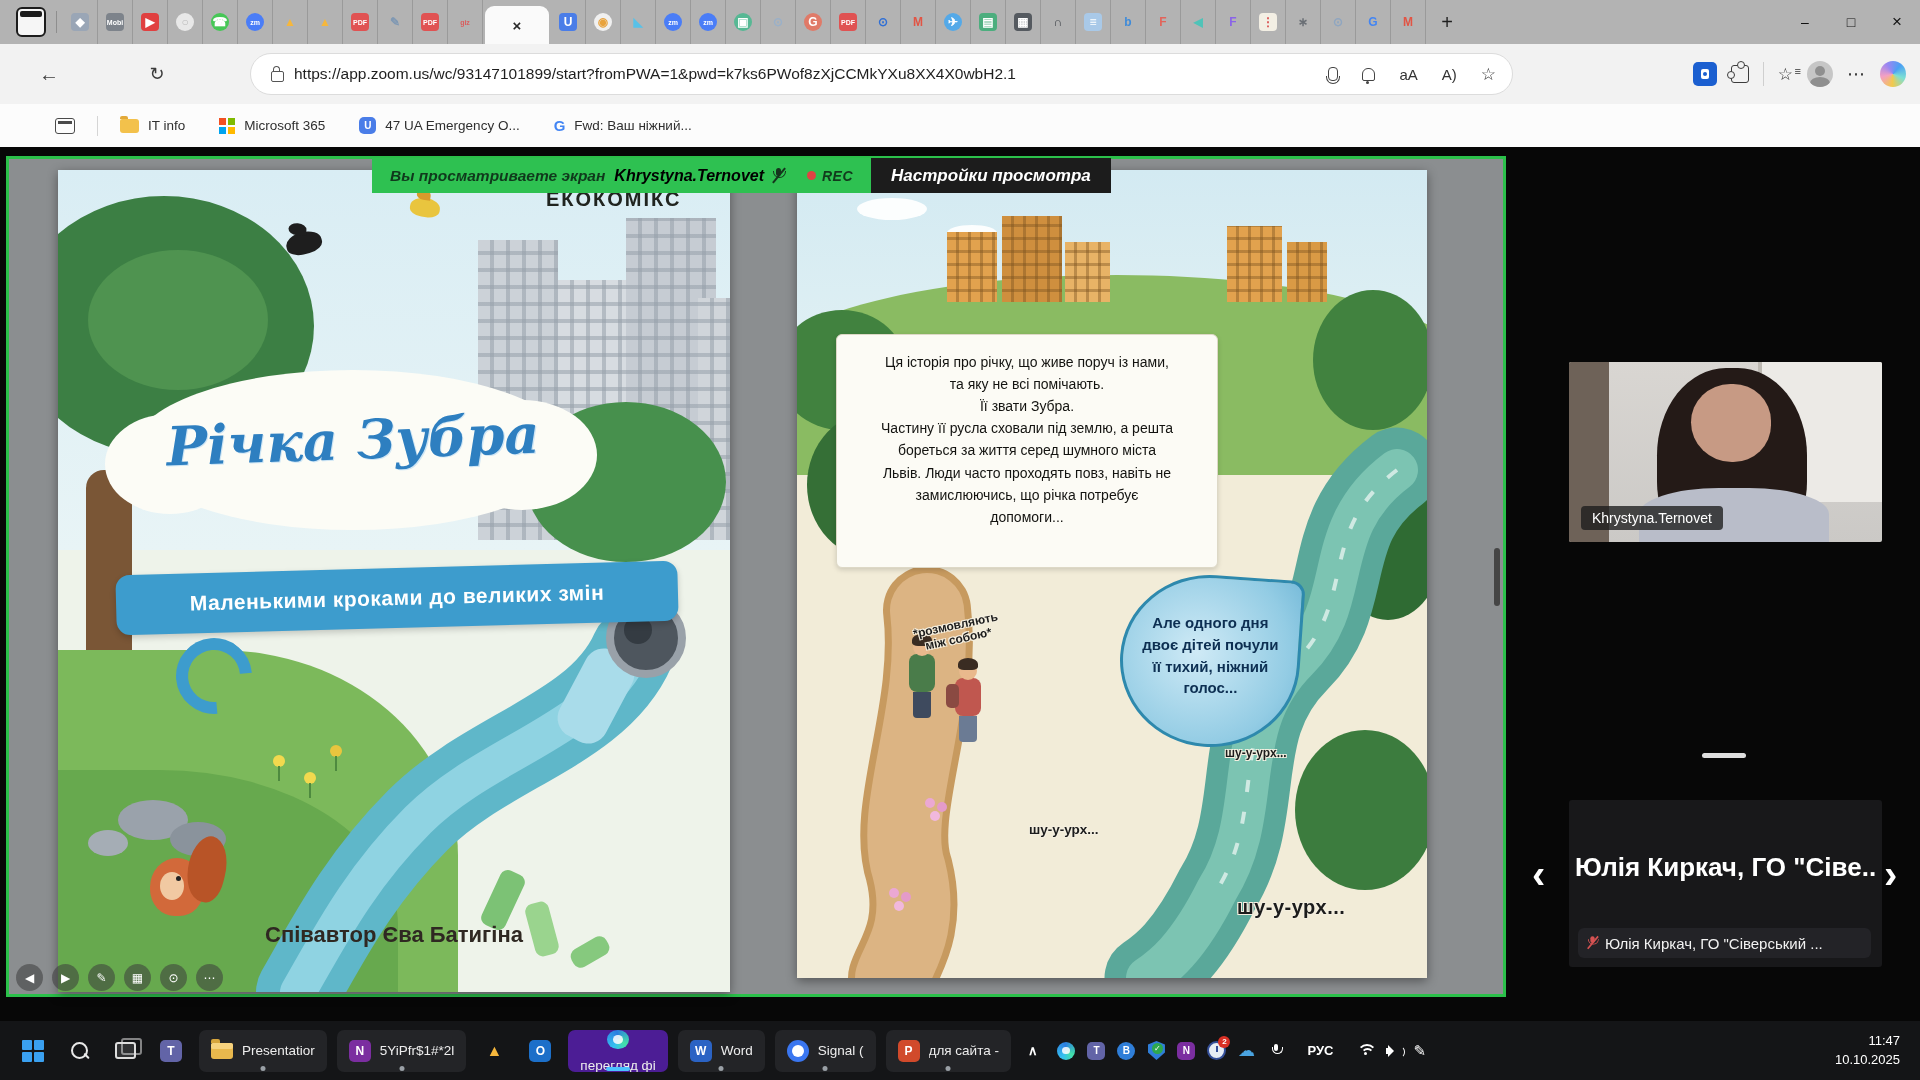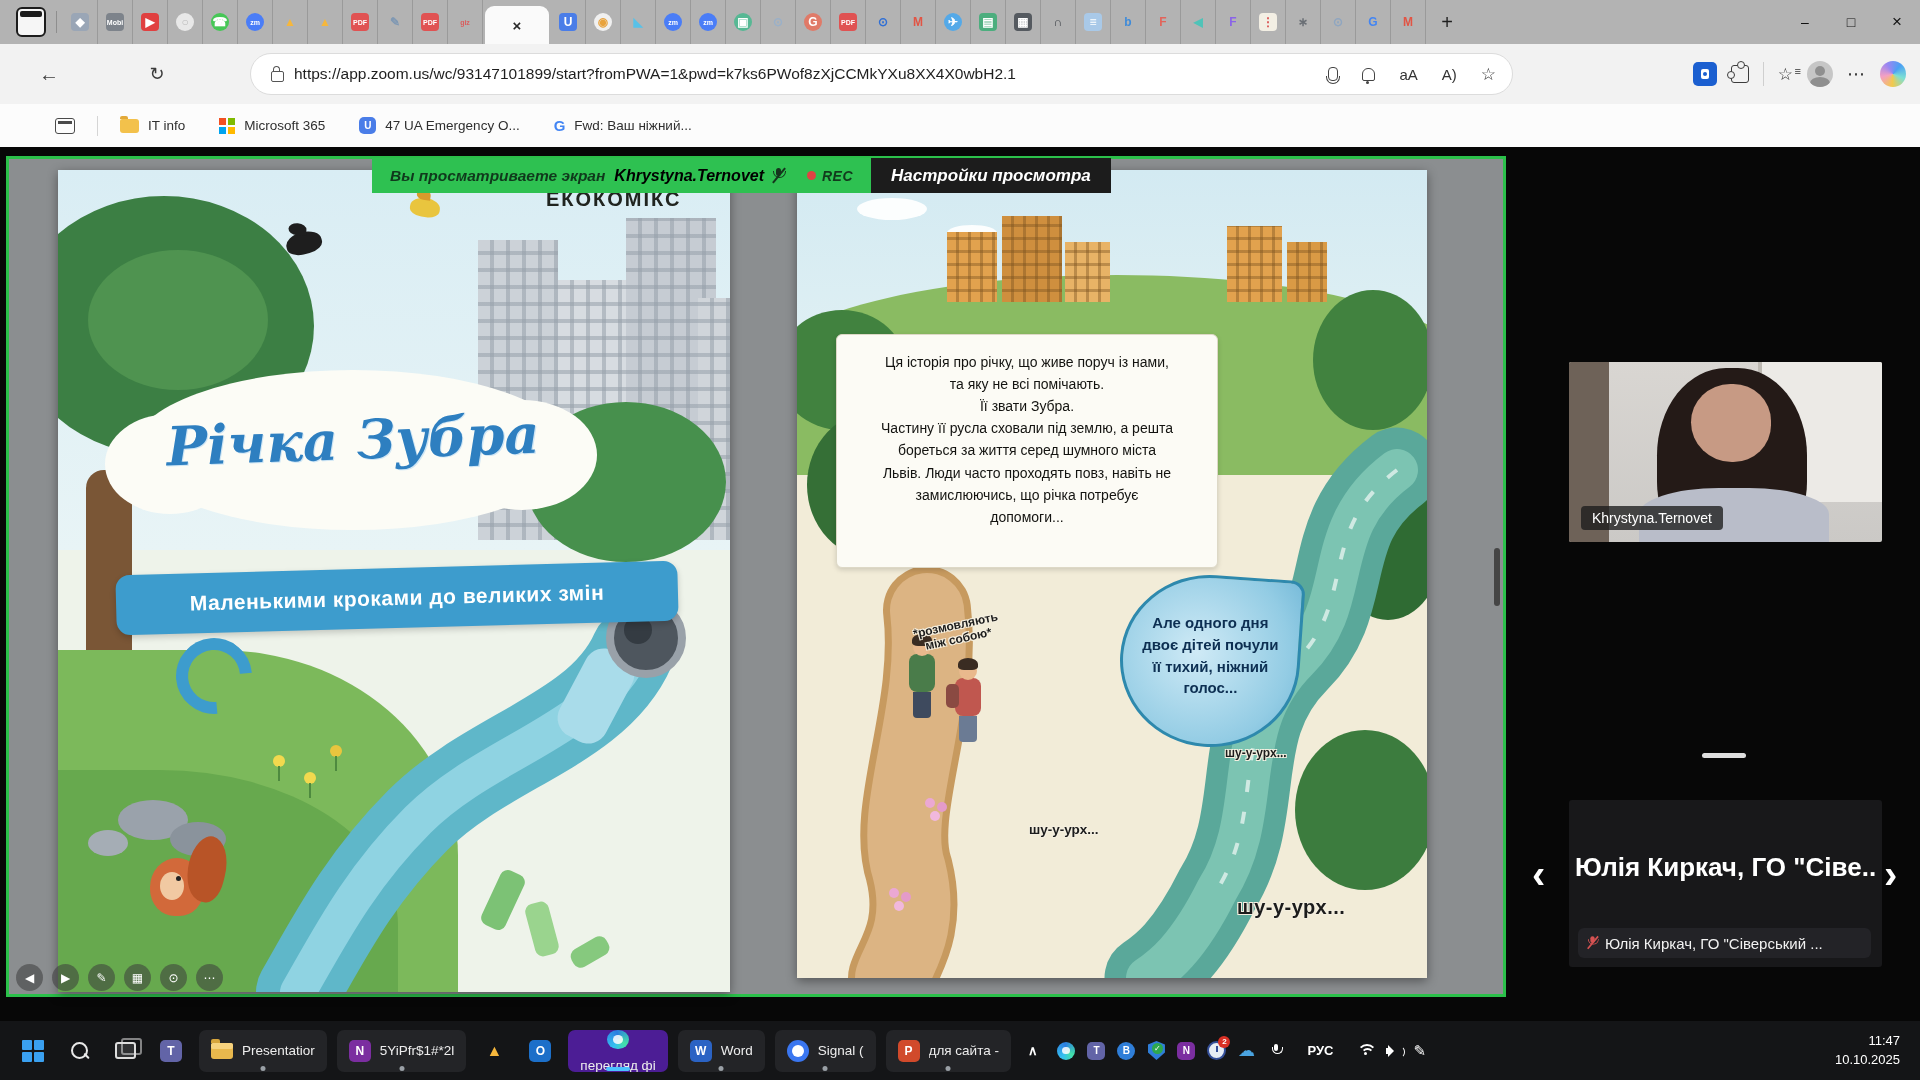--- a/index.html
+++ b/index.html
@@ -436,20 +436,21 @@
     <div class="bottle" style="left:432px;top:700px;width:26px;height:60px;background:#7cc275;transform:rotate(25deg);"></div>
     <div class="bottle" style="left:472px;top:732px;width:24px;height:54px;background:#9ad48e;transform:rotate(-15deg);"></div>
     <div class="bottle" style="left:522px;top:762px;width:20px;height:40px;background:#86c97e;transform:rotate(60deg);"></div>
     <div class="cloud-big"></div>
     <div class="cv-eko">ЕКОКОМІКС</div>
     <div class="cv-title">Річка Зубра</div>
     <div class="ribbon">
         <span>Маленькими кроками до великих змін</span>
       </div>
     <div class="swirl"></div>
+    <div class="cv-coauthor">Співавтор Єва Батигіна</div>
   </div>
 
   <div class="page2 doc-shadow">
     <div class="p2-sky"></div>
     <div class="p2-cloud" style="left:60px;top:28px;width:70px;height:22px;"></div>
     <div class="p2-cloud" style="left:150px;top:55px;width:50px;height:16px;"></div>
     <div class="p2-hill"></div>
     <div class="p2-bld" style="left:150px;top:62px;width:50px;height:70px;background-color:#e2a24e;"></div>
     <div class="p2-bld" style="left:205px;top:46px;width:60px;height:86px;background-color:#cf8f3e;"></div>
     <div class="p2-bld" style="left:268px;top:72px;width:45px;height:60px;background-color:#e8b366;"></div>

